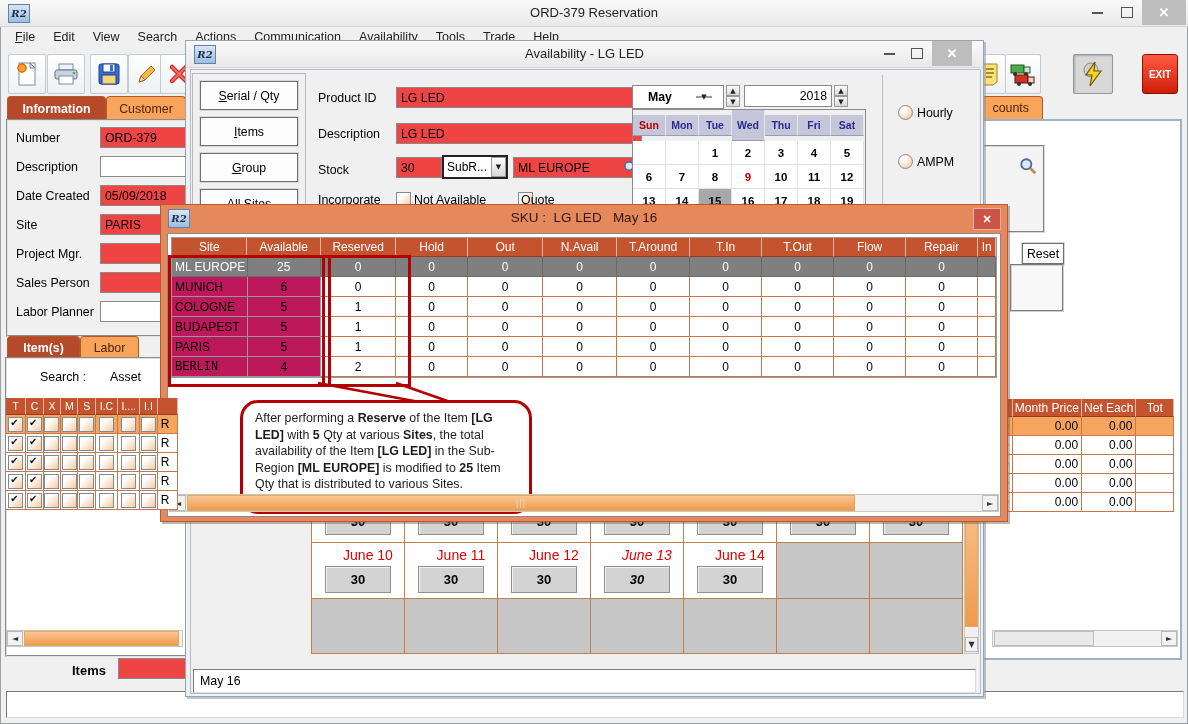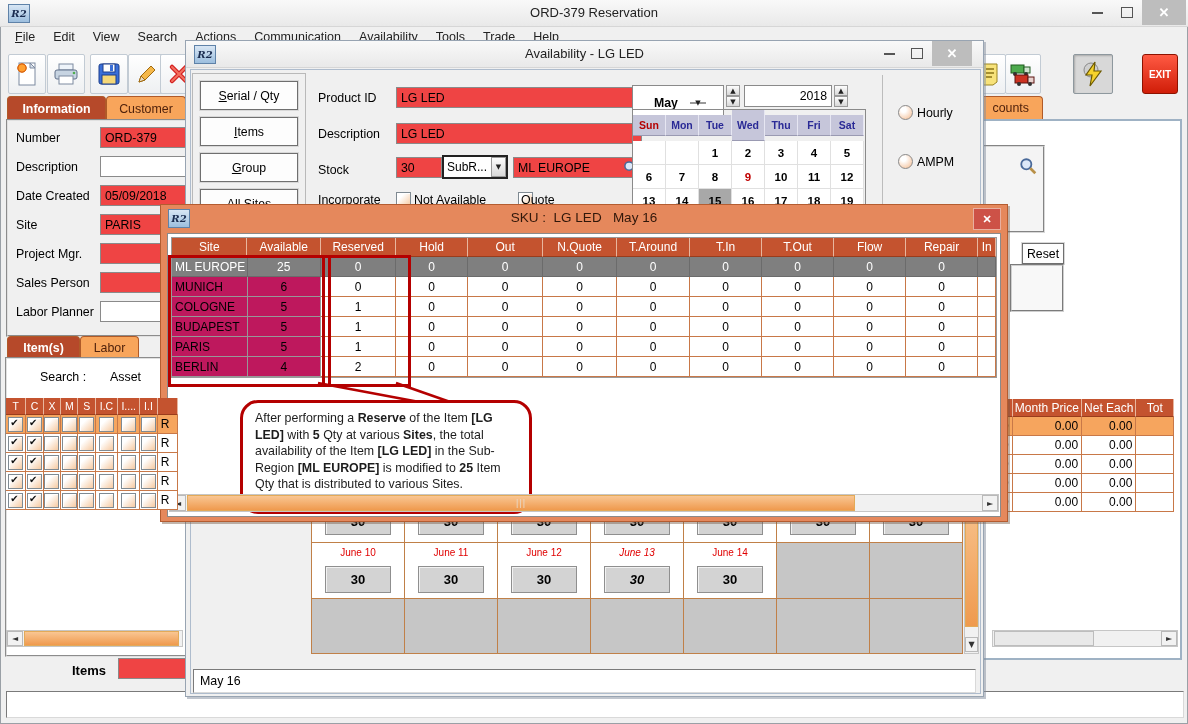--- a/index.html
+++ b/index.html
@@ -86,21 +86,21 @@
   .sku-title{font-size:13.5px;color:#30170a;text-align:center;white-space:pre;}
   .sku-close{width:26px;height:20px;background:#cd5247;border:1px solid #e8b0a0;color:#fff;font-weight:bold;
     font-size:11px;display:flex;align-items:center;justify-content:center;}
   .ann{border:3px solid #b40000;position:absolute;pointer-events:none;}
   .callout{position:absolute;background:#fff;border:3px solid #b40000;border-radius:18px;
     font-size:12.4px;color:#1c1c1c;line-height:1.34;padding:7px 12px;box-sizing:border-box;}
 
   
   .daycell{border-right:1px solid #c08048;border-bottom:1px solid #c08048;box-sizing:border-box;background:#fff;position:relative;}
   .daycell.emptyday{background:#c6c6c6;}
-  .daylabel{position:absolute;top:4px;width:100%;text-align:center;color:#e00000;font-size:10px;}
+  .daylabel{position:absolute;top:4px;width:100%;text-align:center;color:#e00000;font-size:14px;padding-left:10px;}
   .daybox{position:absolute;left:50%;transform:translateX(-50%);width:64px;height:25px;background:#d3d3d3;
     border:1px solid #8f8f8f;box-shadow:inset 1px 1px 0 #f2f2f2;font-size:13px;font-weight:bold;
     display:flex;align-items:center;justify-content:center;color:#000;}
 
   .ddbtn{background:linear-gradient(#fdfdfd,#d8d8d8);border:1px solid #9a9a9a;display:flex;align-items:center;justify-content:center;
     font-family:"DejaVu Sans",sans-serif;font-size:7px;color:#222;box-sizing:border-box;}
   svg{display:block;}
 </style>
 </head>
 <body>
@@ -473,21 +473,21 @@
           <circle cx="6.5" cy="6.5" r="4.5" fill="#dce8f8" stroke="#4a6a9a" stroke-width="1.6"></circle>
           <line x1="10" y1="10" x2="14.5" y2="14.5" stroke="#b89048" stroke-width="2.4"></line>
         </svg>
       </span>
   </div>
 
   <span class="flabel abs" style="left:132px;top:152px;text-align:center;">Incorporate</span>
   <div id="incorp-opts"><span class="cb abs" style="left: 210px; top: 151px;"></span><span class="flabel abs" style="left: 228px; top: 152px;">Not Available</span><span class="cb abs" style="left: 317px; top: 151px;"></span><span class="flabel abs" style="left: 335px; top: 152px;">Quote</span></div>
 
   <div class="abs" style="left:446px;top:44px;width:233px;height:120px;">
-    <div class="abs finput flex" style="left:0;top:0;width:92px;height:22px;padding:17px;box-sizing:border-box;">
+    <div class="abs finput flex" style="left:0;top:0;width:92px;height:22px;padding:11px;box-sizing:border-box;">
       <span style="font-weight:bold;padding-left:4px;flex:1;">May</span>
       <span class="ddbtn" style="width:16px;height:100%;">▼</span>
     </div>
     <div class="abs" style="left:94px;top:0;width:14px;height:22px;">
       <div class="ddbtn" style="height:11px;">▲</div>
       <div class="ddbtn" style="height:11px;">▼</div>
     </div>
     <div class="abs finput" style="left:112px;top:0;width:88px;height:22px;justify-content:flex-end;box-sizing:border-box;">2018</div>
     <div class="abs" style="left:202px;top:0;width:14px;height:22px;">
       <div class="ddbtn" style="height:11px;">▲</div>
@@ -619,21 +619,21 @@
   </div>
 
   <div class="abs" style="left:6px;top:28px;width:834px;height:284px;background:#fff;border:1px solid #8a8a8a;box-sizing:border-box;">
     <div id="sku-table" class="abs" style="left:4px;top:4px;width:824px;overflow:hidden;outline:1px solid #9a9a9a;">
         <div class="flex">
           <div class="gridhead" style="width: 77px; height: 19px; font-size: 12px;">Site</div>
           <div class="gridhead" style="width: 75px; height: 19px; font-size: 12px;">Available</div>
           <div class="gridhead" style="width: 77px; height: 19px; font-size: 12px;">Reserved</div>
           <div class="gridhead" style="width: 73px; height: 19px; font-size: 12px;">Hold</div>
           <div class="gridhead" style="width: 77px; height: 19px; font-size: 12px;">Out</div>
-          <div class="gridhead" style="width: 75px; height: 19px; font-size: 12px;">N.Quote</div>
+          <div class="gridhead" style="width: 75px; height: 19px; font-size: 12px;">N.Avail</div>
           <div class="gridhead" style="width: 75px; height: 19px; font-size: 12px;">T.Around</div>
           <div class="gridhead" style="width: 73px; height: 19px; font-size: 12px;">T.In</div>
           <div class="gridhead" style="width: 74px; height: 19px; font-size: 12px;">T.Out</div>
           <div class="gridhead" style="width: 73px; height: 19px; font-size: 12px;">Flow</div>
           <div class="gridhead" style="width: 74px; height: 19px; font-size: 12px;">Repair</div>
           <div class="gridhead" style="width: 18px; height: 19px; font-size: 12px;">In</div>
         </div>
         <div class="flex row-sel">
           <div class="gcell graycell sitecell" style="width: 77px; height: 20px;">ML EUROPE</div>
           <div class="gcell graycell" style="width: 75px; height: 20px;">25</div>
@@ -698,21 +698,21 @@
           <div class="gcell" style="width: 77px; height: 20px;">0</div>
           <div class="gcell" style="width: 75px; height: 20px;">0</div>
           <div class="gcell" style="width: 75px; height: 20px;">0</div>
           <div class="gcell" style="width: 73px; height: 20px;">0</div>
           <div class="gcell" style="width: 74px; height: 20px;">0</div>
           <div class="gcell" style="width: 73px; height: 20px;">0</div>
           <div class="gcell" style="width: 74px; height: 20px;">0</div>
           <div class="gcell" style="width: 18px; height: 20px;"></div>
         </div>
         <div class="flex">
-          <div class="gcell graycell sitecell" style="width: 77px; height: 20px;">BERLIN</div>
+          <div class="gcell graycell sitecell" style="width: 77px; height: 20px; font-family: Liberation Mono, monospace;">BERLIN</div>
           <div class="gcell graycell" style="width: 75px; height: 20px;">4</div>
           <div class="gcell" style="width: 77px; height: 20px;">2</div>
           <div class="gcell" style="width: 73px; height: 20px;">0</div>
           <div class="gcell" style="width: 77px; height: 20px;">0</div>
           <div class="gcell" style="width: 75px; height: 20px;">0</div>
           <div class="gcell" style="width: 75px; height: 20px;">0</div>
           <div class="gcell" style="width: 73px; height: 20px;">0</div>
           <div class="gcell" style="width: 74px; height: 20px;">0</div>
           <div class="gcell" style="width: 73px; height: 20px;">0</div>
           <div class="gcell" style="width: 74px; height: 20px;">0</div>

